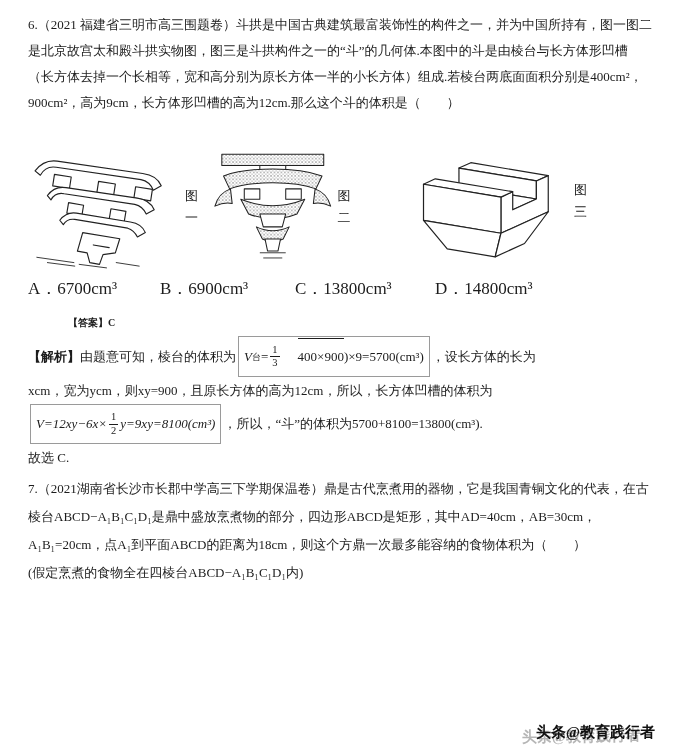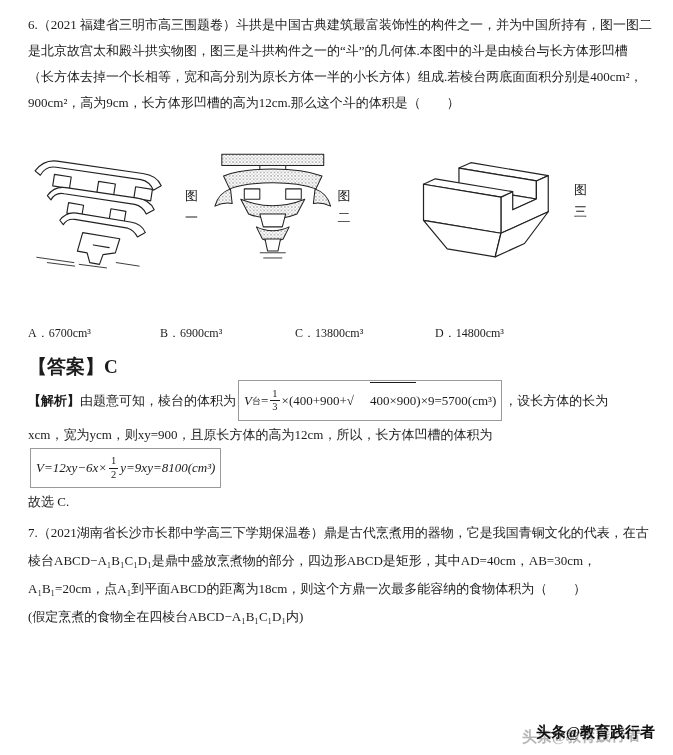--- a/index.html
+++ b/index.html
@@ -14,25 +14,25 @@
   .b { font-weight:bold; }
   
   .figures-row { margin-top:10px; display:flex; align-items:flex-end; }
   .figure { display:flex; flex-direction:row; align-items:center; }
   .figure svg { display:block; }
   .fig-caption { font-size:13px; line-height:22px; }
   .fig1 { width:180px; }
   .fig2 { width:152px; }
   .fig3 { width:195px; margin-left:42px; }
   
-  .options-row { margin-top:44px; display:flex; font-size:12px; line-height:26px; }
+  .options-row { display:flex; font-size:17px; line-height:26px; }
   .options-row span { display:inline-block; }
   .opt-a { width:132px; } .opt-b { width:135px; } .opt-c { width:140px; }
   
-  .answer-line { margin-top:8px; font-size:19px; line-height:26px; }
+  .answer-line { margin-top:8px; font-size:10px; line-height:26px;margin-left:40px; }
   .ana-line { font-size:13px; line-height:27px; white-space:nowrap; }
   .ana-line.tall { line-height:36px; }
   .formula-box {
     display:inline-flex; align-items:center;
     border:1px solid #9a9a9a; padding:1px 5px; margin:0 2px;
     font-style:italic; font-size:13px; background:#fff;
   }
   .formula-box .up { font-style:normal; }
   .frac { display:inline-flex; flex-direction:column; align-items:center;
           margin:0 2px; font-size:10.5px; line-height:1.15; font-style:normal; }
@@ -154,35 +154,34 @@
   <div>
     <div class="ana-line tall">
       <span class="b">【解析】</span><span>由题意可知，棱台的体积为</span><span class="formula-box">
           <span>V</span>
           <sub>台</sub>
           <span class="up">=</span>
           <span class="frac">
             <span class="num">1</span>
             <span class="den">3</span>
           </span>
-          <span class="up">×(400+900+√</span>
           <span class="radicand">400×900</span>
           <span class="up">)×9=5700(cm³)</span>
         </span><span>，设长方体的长为</span>
     </div>
     <div class="ana-line">xcm，宽为ycm，则xy=900，且原长方体的高为12cm，所以，长方体凹槽的体积为</div>
     <div class="ana-line tall">
       <span class="formula-box">
           <span>V=12xy−6x×</span>
           <span class="frac">
             <span class="num">1</span>
             <span class="den">2</span>
           </span>
           <span>y=9xy=8100(cm³)</span>
-        </span>
+        </span><span>，所以，“斗”的体积为5700+8100=13800(cm³).</span>
     </div>
     <div class="ana-line">故选 C.</div>
   </div>
 
   <div class="q7">
     <div class="line">7.（2021湖南省长沙市长郡中学高三下学期保温卷）鼎是古代烹煮用的器物，它是我国青铜文化的代表，在古</div>
     <div class="line">棱台ABCD−A₁B₁C₁D₁是鼎中盛放烹煮物的部分，四边形ABCD是矩形，其中AD=40cm，AB=30cm，</div>
     <div class="line">A₁B₁=20cm，点A₁到平面ABCD的距离为18cm，则这个方鼎一次最多能容纳的食物体积为（　　）</div>
     <div class="line">(假定烹煮的食物全在四棱台ABCD−A₁B₁C₁D₁内)</div>
   </div>

